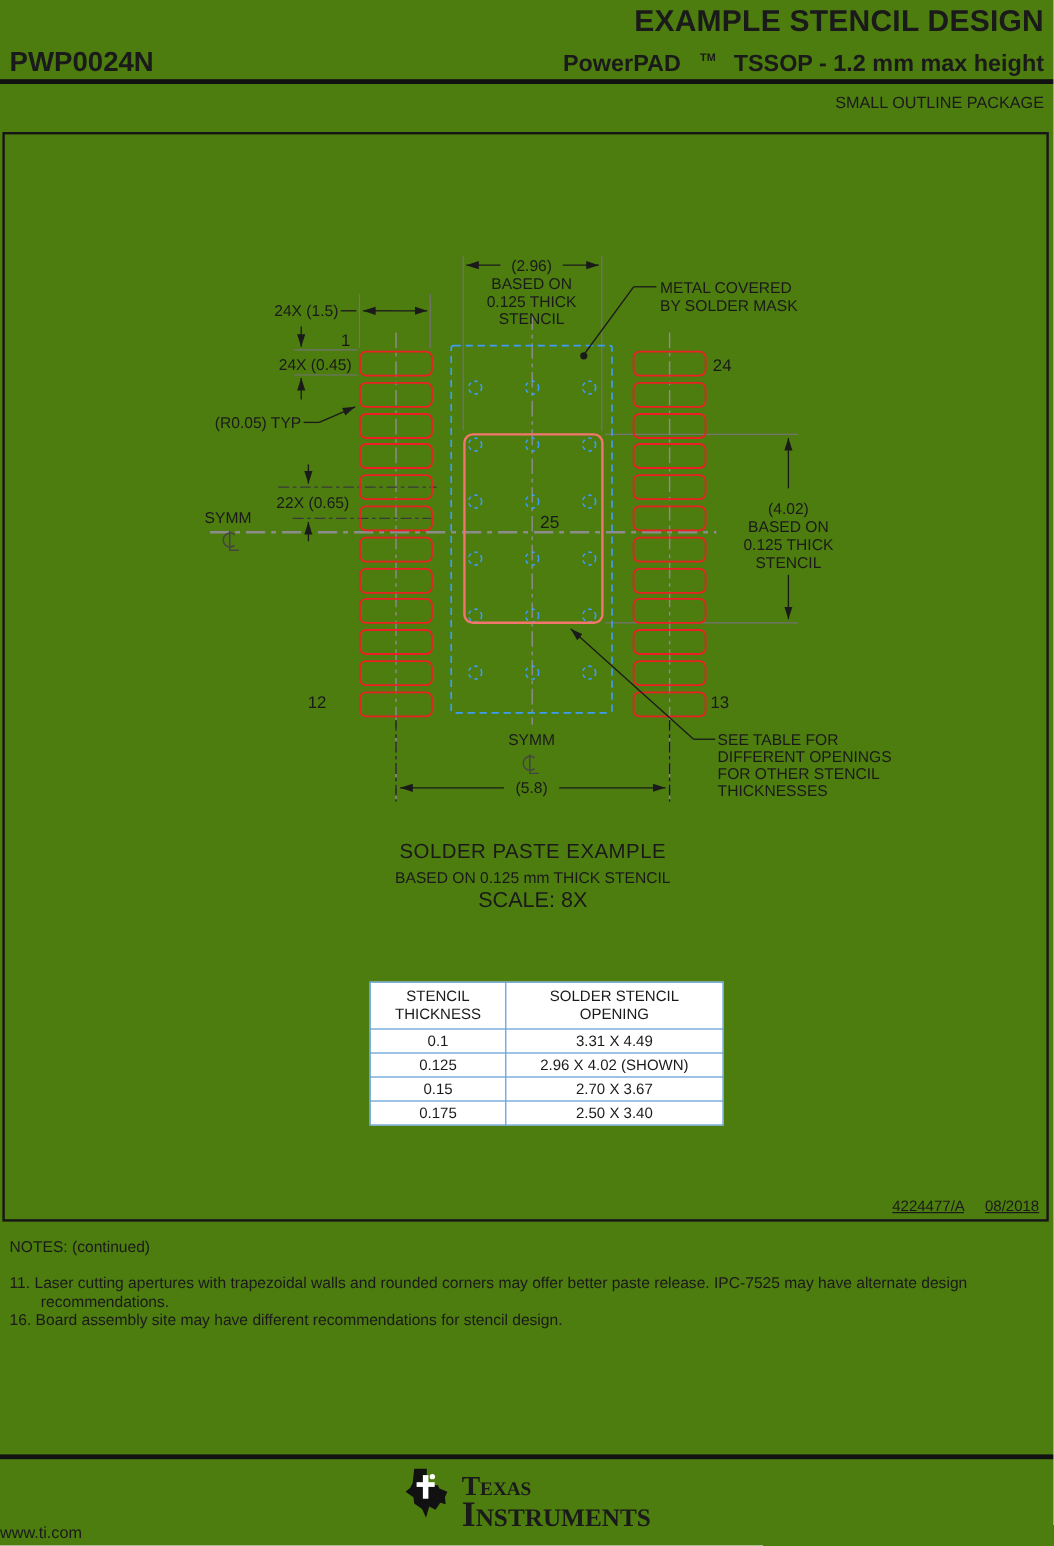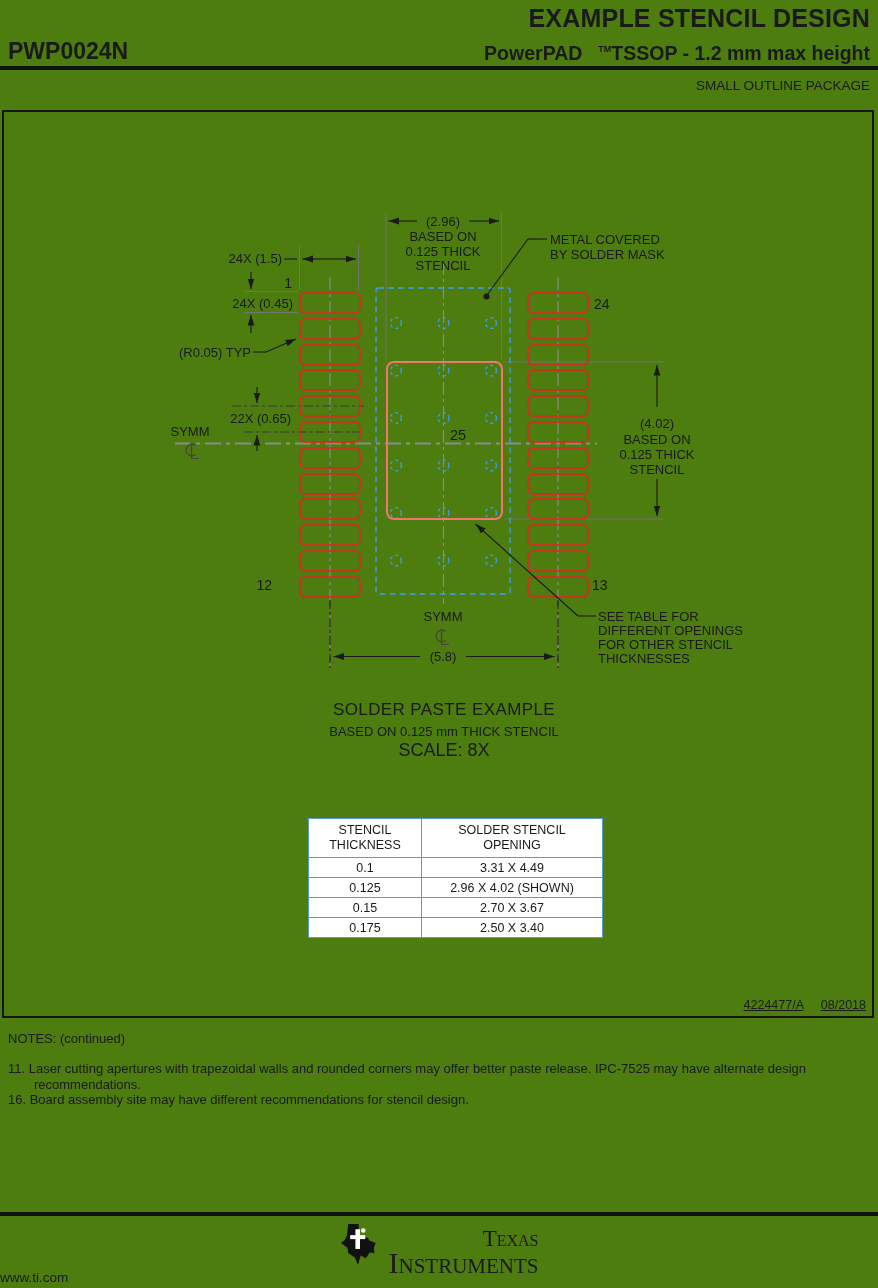--- a/index.html
+++ b/index.html
@@ -4,21 +4,21 @@
 <style>
   html,body{margin:0;padding:0;background:#e8e8e8;}
   .page{position:relative;width:878px;height:1288px;background:#4d7c0f;overflow:hidden;
         font-family:"Liberation Sans",sans-serif;color:#1a1a1a;}
   .abs{position:absolute;}
   
   .doc-title{top:4px;right:8px;font-size:25px;font-weight:bold;letter-spacing:0.2px;}
   .part-number{top:38px;left:8px;font-size:23px;font-weight:bold;}
   .subtitle{top:42px;right:8px;font-size:19.5px;font-weight:bold;}
   .subtitle .tm{font-size:9px;position:relative;top:-8px;font-weight:bold;margin-left:16px;}
-  .subtitle .sub-rest{margin-left:0;}
+  .subtitle .sub-rest{margin-left:15px;}
   .header-rule{top:66px;left:0;width:878px;height:4px;background:#111;}
   .package-type{top:78px;right:8px;font-size:13.5px;}
   
   .frame{left:2px;top:110px;width:868px;height:904px;border:2px solid #161616;}
   .drawing-svg{left:0;top:0;}
   
   .caption{left:244px;top:700px;width:400px;text-align:center;}
   .caption-title{font-size:17px;letter-spacing:0.4px;}
   .caption-sub{font-size:13px;margin-top:4px;}
   .caption-scale{font-size:18px;margin-top:1px;}
@@ -34,22 +34,22 @@
   .doc-id{top:998px;right:12px;font-size:12.5px;}
   .doc-id span{margin-left:14px;text-decoration:underline;}
   
   .notes-heading{left:8px;top:1031px;font-size:13px;}
   .notes-items{left:8px;top:1061px;width:845px;font-size:13px;line-height:15.5px;}
   .note-item{padding-left:26px;text-indent:-26px;}
   
   .footer-rule{top:1212px;left:0;width:878px;height:4px;background:#111;}
   .footer-logo{top:1222px;left:0;width:878px;display:flex;justify-content:center;
                align-items:flex-start;gap:7px;}
-  .brand-text{font-family:"Liberation Serif",serif;font-weight:normal;
-              font-variant:small-caps;line-height:0.92;padding-top:6px;text-align:right;}
+  .brand-text{font-family:"Liberation Serif",serif;font-weight:bold;
+              font-variant:small-caps;line-height:0.92;padding-top:6px;}
   .brand-top{font-size:23px;}
   .brand-bottom{font-size:30px;}
   .footer-url{top:1270px;left:0;width:878px;text-align:left;font-size:13.5px;}
 </style>
 </head>
 <body>
 
 <div class="page">
 
   <div class="abs doc-title">EXAMPLE STENCIL DESIGN</div>

